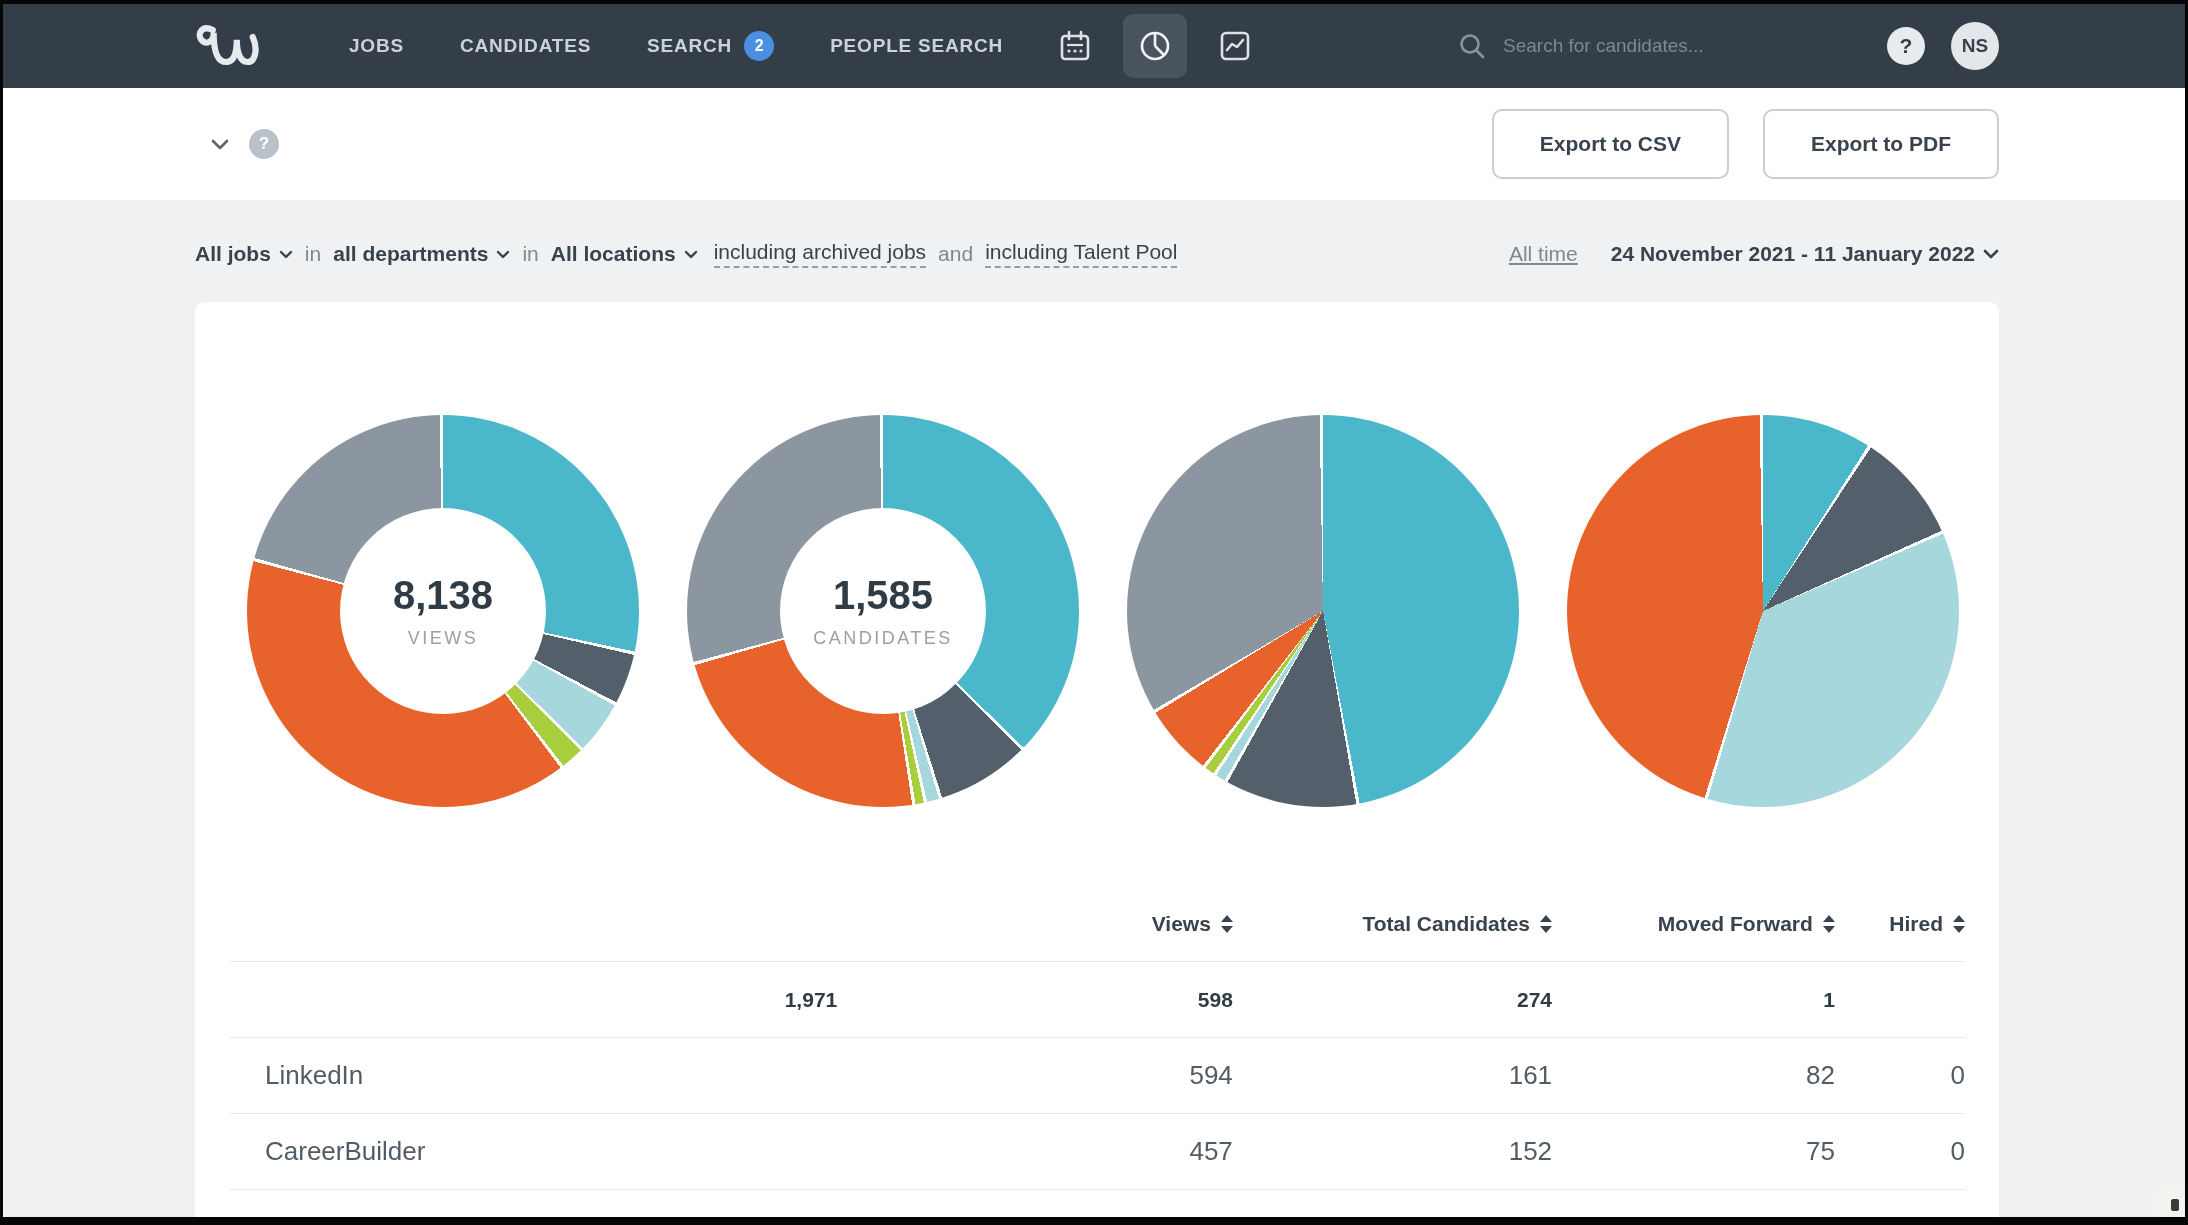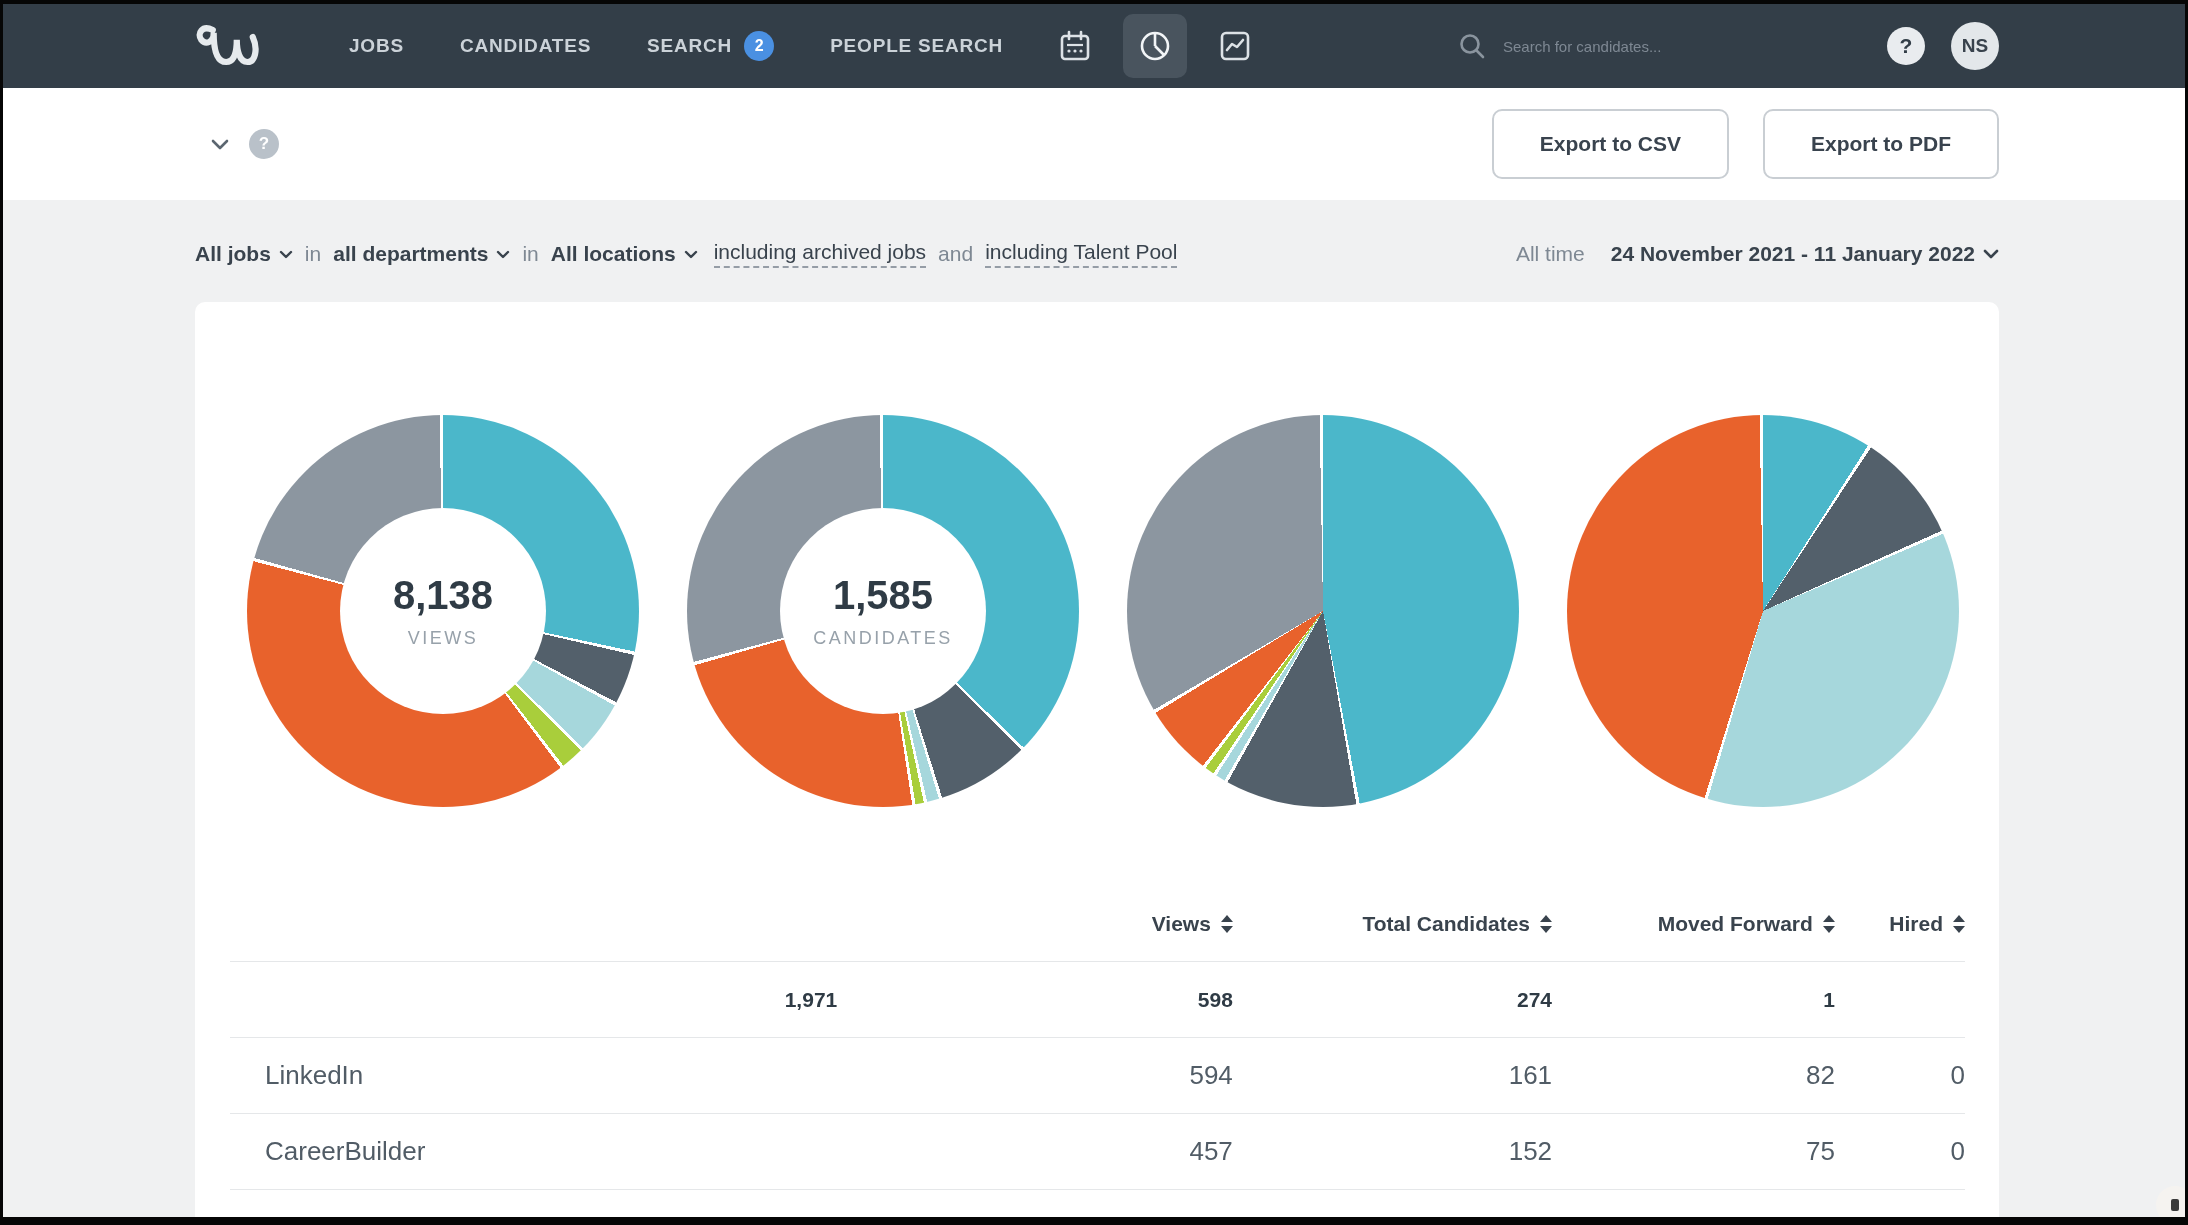--- a/index.html
+++ b/index.html
@@ -11,21 +11,21 @@
   .nav { height:84px; background:#333E48; display:flex; align-items:center; padding:0 186px 0 192px; flex-shrink:0; }
   .logo { width:64px; height:50px; flex-shrink:0; cursor:pointer; }
   .nav-item { color:#CBD2D8; font-size:19px; font-weight:bold; letter-spacing:0.8px; margin-left:56px; cursor:pointer; display:flex; align-items:center; }
   .nav-item:first-of-type { margin-left:90px; }
   .badge { background:#4A90E2; color:#fff; font-size:16px; font-weight:bold; width:30px; height:30px; border-radius:50%; display:inline-flex; align-items:center; justify-content:center; margin-left:12px; letter-spacing:0; }
   .nav-icon-btn { width:64px; height:64px; border-radius:10px; display:flex; align-items:center; justify-content:center; margin-left:16px; cursor:pointer; }
   .nav-icon-btn.first { margin-left:40px; }
   .nav-icon-btn.active { background:#49545E; }
   .nav-spacer { flex:1; }
   .search-box { display:flex; align-items:center; gap:16px; width:430px; }
-  .search-box input { background:transparent; border:none; outline:none; color:#E6EAED; font-size:15px; font-family:"Liberation Sans",sans-serif; width:340px; }
+  .search-box input { background:transparent; border:none; outline:none; color:#E6EAED; font-size:19px; font-family:"Liberation Sans",sans-serif; width:340px; }
   .search-box input::placeholder { color:#7E8893; }
   .help-circle { width:38px; height:38px; border-radius:50%; background:#E9ECEF; color:#333E48; font-weight:bold; font-size:21px; display:flex; align-items:center; justify-content:center; cursor:pointer; margin-right:26px; }
   .avatar { width:48px; height:48px; border-radius:50%; background:#E3E7EA; color:#39434D; font-weight:bold; font-size:19px; display:flex; align-items:center; justify-content:center; cursor:pointer; }
 
   
   .page-header { height:112px; background:#fff; display:flex; align-items:center; padding:0 186px 0 192px; flex-shrink:0; }
   .page-title { font-size:36px; font-weight:bold; color:#2F3B45; }
   .title-chevron { margin-left:16px; cursor:pointer; display:flex; align-items:center; }
   .title-help { width:30px; height:30px; border-radius:50%; background:#B9C1C9; color:#fff; font-weight:bold; font-size:17px; display:flex; align-items:center; justify-content:center; margin-left:20px; cursor:pointer; }
   .header-spacer { flex:1; }
@@ -33,21 +33,21 @@
   .btn + .btn { margin-left:34px; }
 
   
   .content { flex:1; padding:0 186px 0 192px; display:flex; flex-direction:column; }
   .filter-row { display:flex; align-items:center; margin:40px 0 34px; font-size:21px; color:#39434D; }
   .f-bold { font-weight:bold; display:flex; align-items:center; cursor:pointer; }
   .f-muted { color:#7E8893; margin:0 12px; }
   .f-link { border-bottom:2px dashed #959DA6; padding-bottom:2px; cursor:pointer; }
   .f-chev { margin-left:8px; display:flex; align-items:center; }
   .filter-spacer { flex:1; }
-  .date-label { color:#7E8893; margin-right:26px; }
+  .date-label { color:#7E8893; margin-right:33px;text-decoration:underline; }
   .date-value { font-weight:bold; display:flex; align-items:center; cursor:pointer; }
 
   .card { background:#fff; border-radius:10px; flex:1; padding:113px 40px 0 52px; }
   .donuts { display:flex; justify-content:space-between; }
   .donut { width:392px; height:392px; position:relative; }
   .ring { position:absolute; inset:0; border-radius:50%; }
   .hole { position:absolute; inset:93px; background:#fff; border-radius:50%; display:flex; flex-direction:column; align-items:center; justify-content:center; }
   .hole .big { font-size:40px; font-weight:bold; color:#2F3B45; }
   .hole .small { font-size:18px; color:#97A1AA; letter-spacing:2.5px; margin-top:10px; }
 

